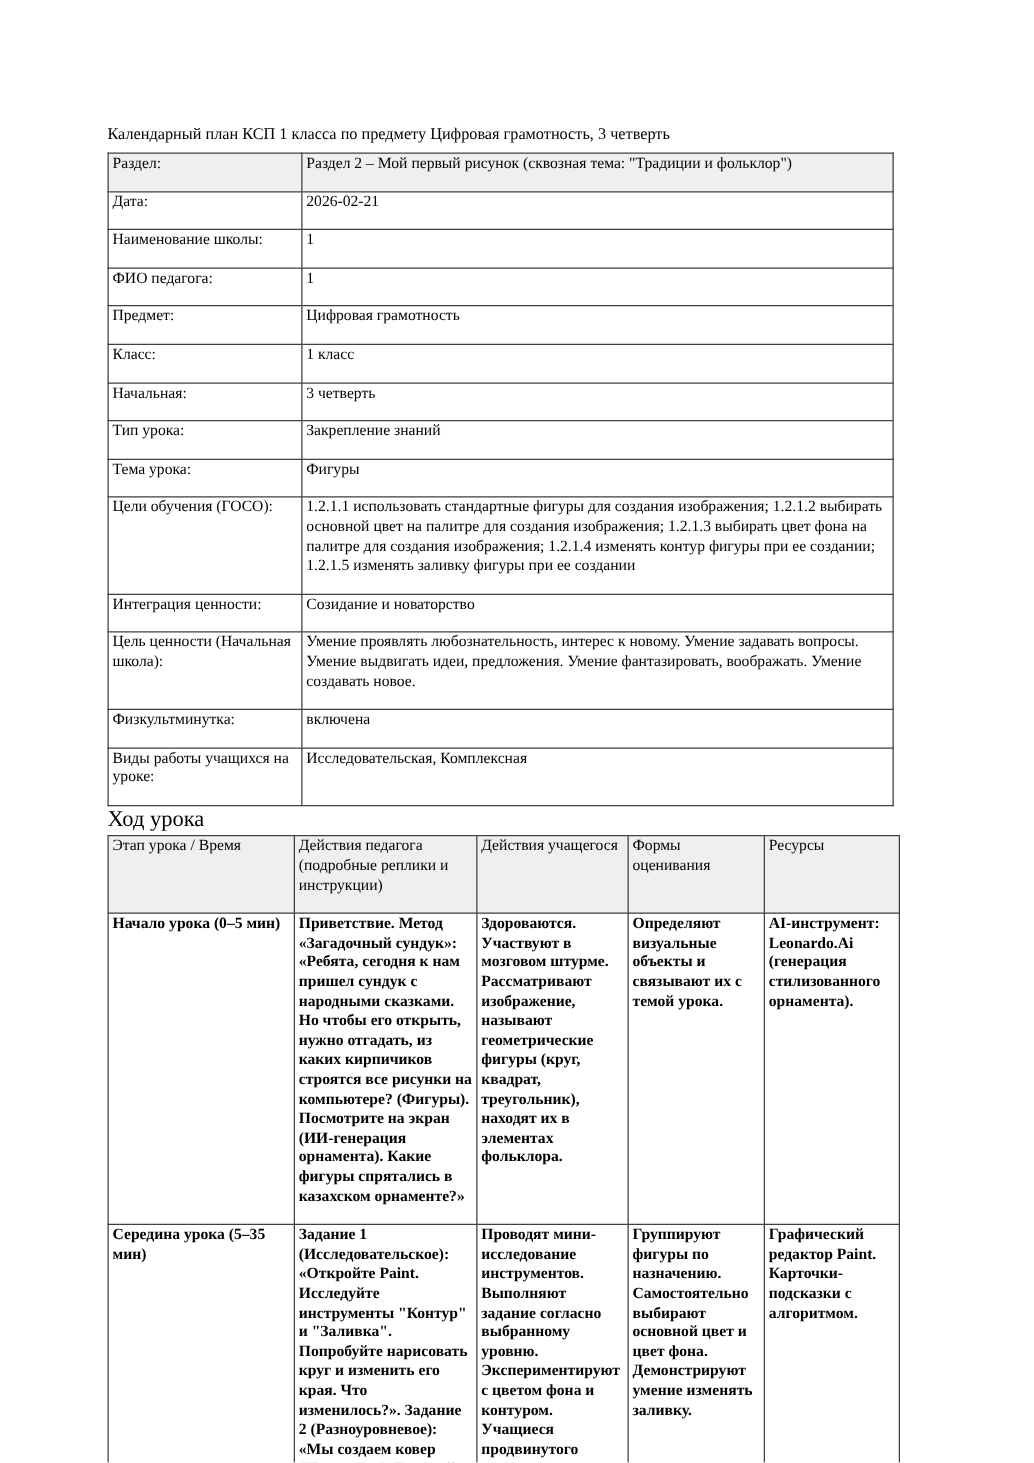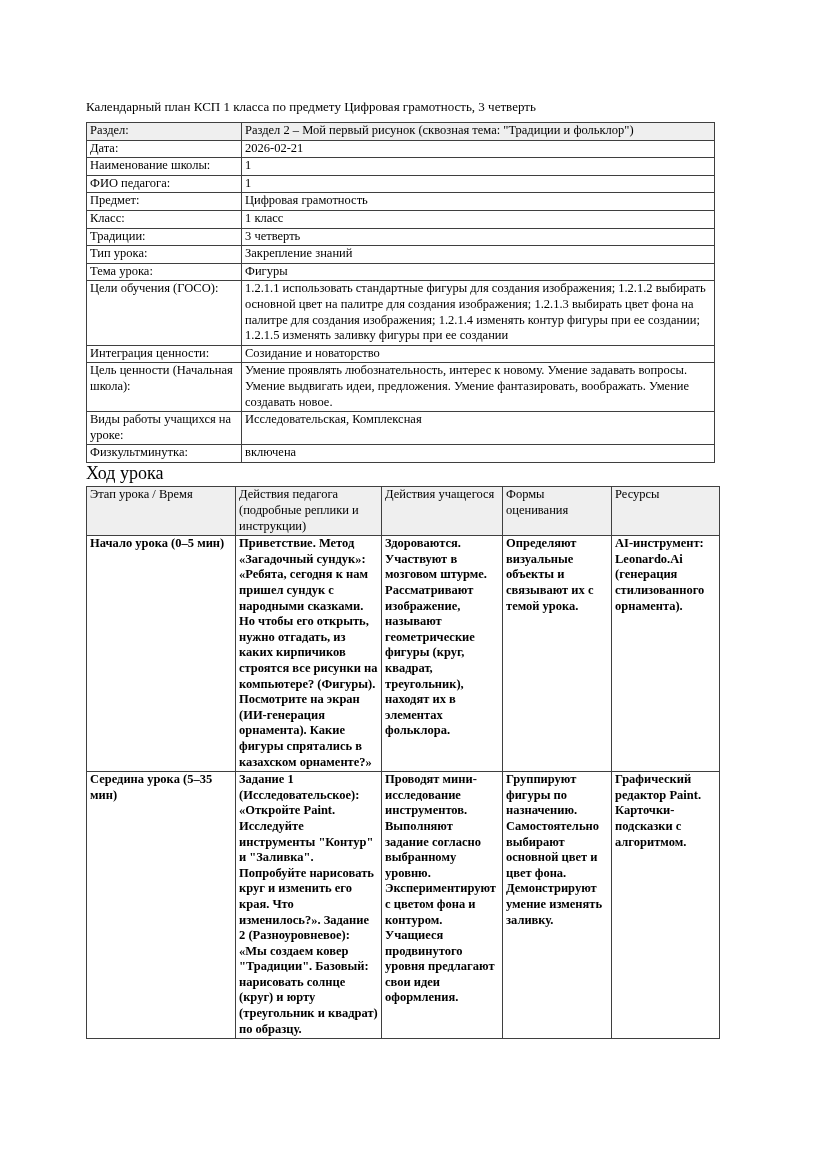--- a/index.html
+++ b/index.html
@@ -29,21 +29,21 @@
     line-height: 15px;
     white-space: nowrap;
   }
   table.doc-table {
     width: 629px;
     border-collapse: collapse;
     table-layout: fixed;
   }
   table.doc-table td, table.doc-table th {
     border: 1px solid #3f3f3f;
-    padding: 0px 3px 1px 3px;
+    padding: 0px 3px 14px 3px;
     vertical-align: top;
     font-size: 12.5px;
     line-height: 15.6px;
     font-weight: normal;
     text-align: left;
     word-wrap: break-word;
   }
   tr.shaded td, tr.shaded th {
     background: #efefef;
   }
@@ -89,21 +89,21 @@
         </tr>
         <tr>
           <td class="info-label-col">Предмет:</td>
           <td>Цифровая грамотность</td>
         </tr>
         <tr>
           <td class="info-label-col">Класс:</td>
           <td>1 класс</td>
         </tr>
         <tr>
-          <td class="info-label-col">Традиции:</td>
+          <td class="info-label-col">Начальная:</td>
           <td>3 четверть</td>
         </tr>
         <tr>
           <td class="info-label-col">Тип урока:</td>
           <td>Закрепление знаний</td>
         </tr>
         <tr>
           <td class="info-label-col">Тема урока:</td>
           <td>Фигуры</td>
         </tr>
@@ -113,26 +113,26 @@
         </tr>
         <tr>
           <td class="info-label-col">Интеграция ценности:</td>
           <td>Созидание и новаторство</td>
         </tr>
         <tr>
           <td class="info-label-col">Цель ценности (Начальная школа):</td>
           <td>Умение проявлять любознательность, интерес к новому. Умение задавать вопросы. Умение выдвигать идеи, предложения. Умение фантазировать, воображать. Умение создавать новое.</td>
         </tr>
         <tr>
+          <td class="info-label-col">Физкультминутка:</td>
+          <td>включена</td>
+        </tr>
+        <tr>
           <td class="info-label-col">Виды работы учащихся на уроке:</td>
           <td>Исследовательская, Комплексная</td>
-        </tr>
-        <tr>
-          <td class="info-label-col">Физкультминутка:</td>
-          <td>включена</td>
         </tr>
       </tbody>
     </table>
 
     <p class="section-heading">Ход урока</p>
 
     <table class="doc-table lesson-table">
       <tbody>
         <tr class="shaded">
           <th class="l-col1">Этап урока / Время</th>

